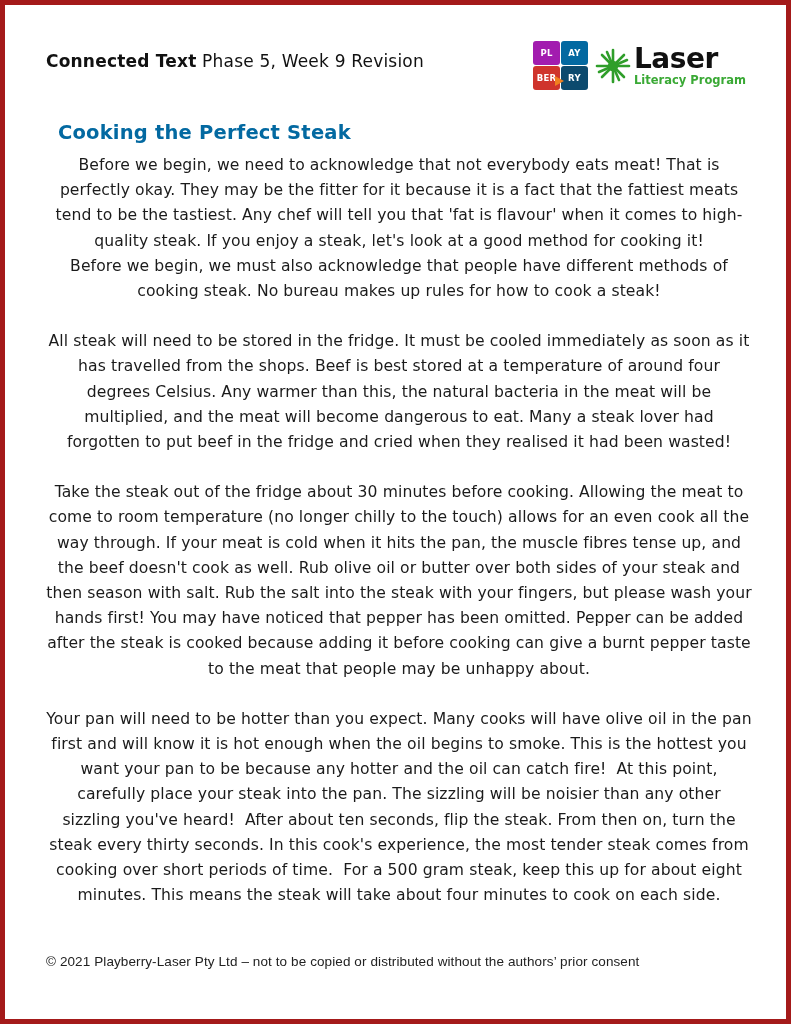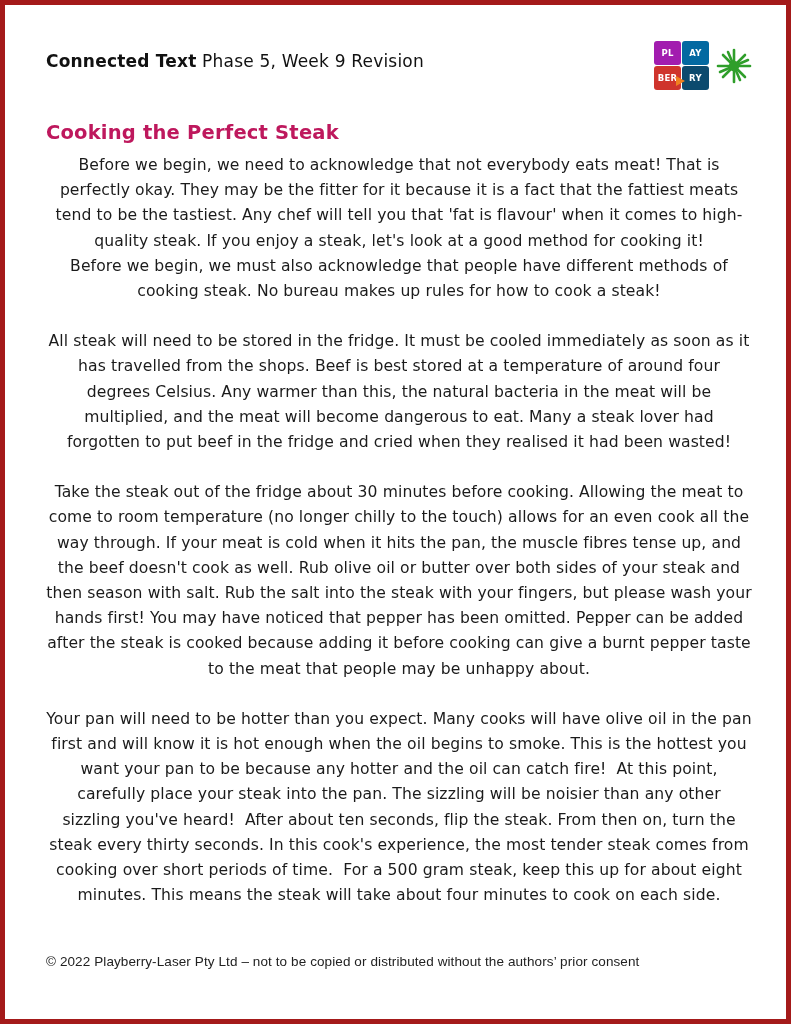--- a/index.html
+++ b/index.html
@@ -9,21 +9,21 @@
   .page {
     position: relative;
     width: 791px;
     height: 1024px;
     background: #ffffff;
     border: 5px solid #a41a1a;
     overflow: hidden;
   }
 
   .content {
-    padding: 34px 32px 0 41px;
+    padding: 34px 40px 0 41px;
   }
 
   
   .header-row {
     display: flex;
     justify-content: space-between;
     align-items: flex-start;
     min-height: 56px;
   }
   .course-line {
@@ -89,24 +89,24 @@
     font-weight: 900;
     font-family: "Liberation Sans", sans-serif;
     color: #0a0a0a;
     line-height: 0.95;
     letter-spacing: -3px;
     margin-left: 1px;
   }
 
   
   .article-title {
-    margin: 26px 0 9px 0;
+    margin: 26px 0 9px 12px;
     font-size: 19.5px;
     font-weight: bold;
-    color: #be185d;
+    color: #0369a1;
     letter-spacing: 0.2px;
   }
   .para {
     width: 706px;
     font-size: 15.6px;
     line-height: 25.2px;
     color: #1b1b1b;
     white-space: pre-wrap;
     margin: 0 0 25px 0;
     letter-spacing: 0.1px;
@@ -156,28 +156,32 @@
             <line x1="20" y1="20" x2="9" y2="31"></line>
             <line x1="20" y1="20" x2="31" y2="9"></line>
             <line x1="20" y1="20" x2="14" y2="6"></line>
             <line x1="20" y1="20" x2="26" y2="34"></line>
             <line x1="20" y1="20" x2="6" y2="26"></line>
             <line x1="20" y1="20" x2="34" y2="14"></line>
           </g>
           <circle cx="20" cy="20" r="5.2" fill="#2f9e2a"></circle>
         </svg>
 
+        <div class="brand-col">
+          <span class="brand-name">Laser</span>
+          <span class="brand-sub" style="color: rgb(58, 169, 53);">Literacy Program</span>
+        </div>
 
       </div>
     </div>
 
     <h1 class="article-title">Cooking the Perfect Steak</h1>
 
     <p class="para tight">Before we begin, we need to acknowledge that not everybody eats meat! That is perfectly okay. They may be the fitter for it because it is a fact that the fattiest meats tend to be the tastiest. Any chef will tell you that 'fat is flavour' when it comes to high-quality steak. If you enjoy a steak, let's look at a good method for cooking it!</p>
     <p class="para">Before we begin, we must also acknowledge that people have different methods of cooking steak. No bureau makes up rules for how to cook a steak!</p>
     <p class="para">All steak will need to be stored in the fridge. It must be cooled immediately as soon as it has travelled from the shops. Beef is best stored at a temperature of around four degrees Celsius. Any warmer than this, the natural bacteria in the meat will be multiplied, and the meat will become dangerous to eat. Many a steak lover had forgotten to put beef in the fridge and cried when they realised it had been wasted!</p>
     <p class="para">Take the steak out of the fridge about 30 minutes before cooking. Allowing the meat to come to room temperature (no longer chilly to the touch) allows for an even cook all the way through. If your meat is cold when it hits the pan, the muscle fibres tense up, and the beef doesn't cook as well. Rub olive oil or butter over both sides of your steak and then season with salt. Rub the salt into the steak with your fingers, but please wash your hands first! You may have noticed that pepper has been omitted. Pepper can be added after the steak is cooked because adding it before cooking can give a burnt pepper taste to the meat that people may be unhappy about.</p>
     <p class="para">Your pan will need to be hotter than you expect. Many cooks will have olive oil in the pan first and will know it is hot enough when the oil begins to smoke. This is the hottest you want your pan to be because any hotter and the oil can catch fire!  At this point, carefully place your steak into the pan. The sizzling will be noisier than any other sizzling you've heard!  After about ten seconds, flip the steak. From then on, turn the steak every thirty seconds. In this cook's experience, the most tender steak comes from cooking over short periods of time.  For a 500 gram steak, keep this up for about eight minutes. This means the steak will take about four minutes to cook on each side.</p>
 
   </div>
 
-  <div class="footer">© 2022 Playberry-Laser Pty Ltd – not to be copied or distributed without the authors’ prior consent</div>
+  <div class="footer">© 2021 Playberry-Laser Pty Ltd – not to be copied or distributed without the authors’ prior consent</div>
 </div>
 
 </body></html>

